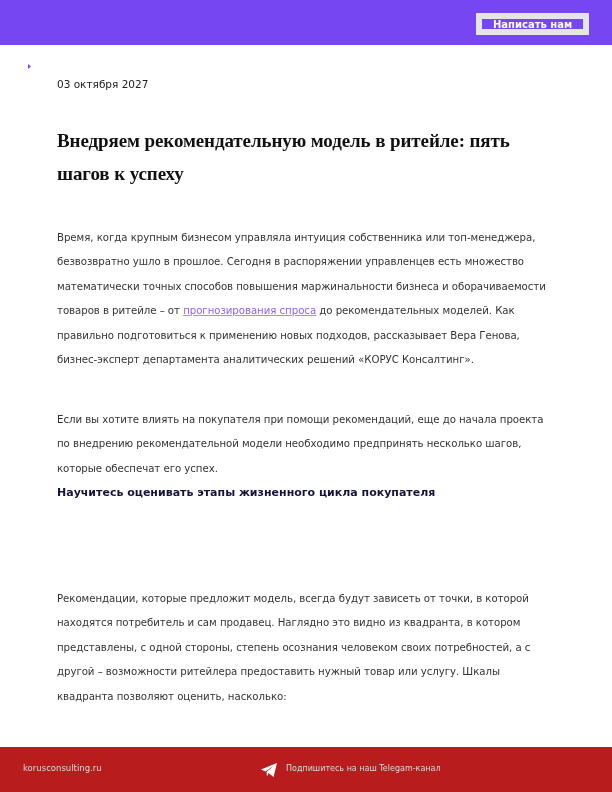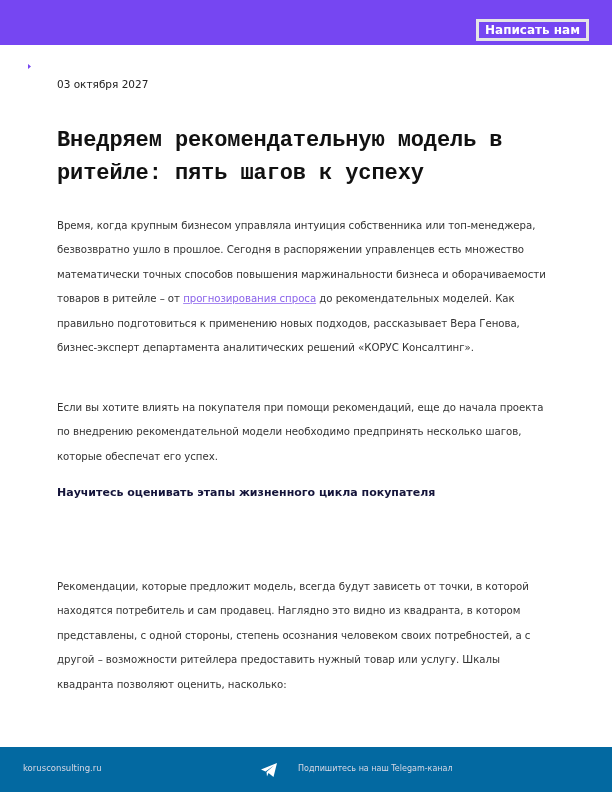--- a/index.html
+++ b/index.html
@@ -10,52 +10,52 @@
       position: absolute; left: 0; top: 0; width: 612px; height: 45px;
       background: #7646f2;
     }
     .logo { position: absolute; left: 22px; top: 11px; height: 24px; display: flex; align-items: flex-start; margin-top: 44px; }
     .logo-mark { width: 20px; height: 23px; position: relative; }
     .logo-text { margin-left: 5px; display: flex; flex-direction: column; }
     .logo-name { font-family: "DejaVu Sans", sans-serif; font-weight: bold; color: #fff; font-size: 13px; letter-spacing: 0.2px; line-height: 15px; }
     .logo-sub { font-size: 3.5px; color: #fff; letter-spacing: 0.4px; line-height: 5px; opacity: 0.9; }
 
     .header-btn {
-      position: absolute; left: 476px; top: 19px; width: 113px; height: 22px;
-      border: 3px solid #e5e5e5; color: #fff; background: transparent;
-      font-family: "DejaVu Sans", sans-serif; font-weight: bold; font-size: 12px;
+      position: absolute; left: 476px; top: 13px; width: 113px; height: 22px;
+      border: 6px solid #e5e5e5; color: #fff; background: transparent;
+      font-family: "DejaVu Sans", sans-serif; font-weight: bold; font-size: 10px;
       display: flex; align-items: center; justify-content: center; cursor: pointer;
     }
 
     .content { position: absolute; left: 57px; top: 0; width: 500px; }
     .date { position: absolute; top: 78px; left: 0; font-size: 10.5px; color: #222; white-space: nowrap; }
     .title {
       position: absolute; top: 124px; left: 0; width: 500px;
-      font-family: Liberation Mono, monospace; font-weight: bold; font-size: 22px;
+      font-family: Liberation Serif, serif; font-weight: bold; font-size: 19px;
       line-height: 33px; color: #111;
       letter-spacing: -0.1px;
     }
-    .para { position: absolute; left: 0; width: 500px; font-size: 10.2px; line-height: 24.4px; color: #333; letter-spacing: -0.05px; }
+    .para { position: absolute; left: 0; width: 500px; font-size: 10.2px; line-height: 24.4px; color: #333; letter-spacing: -0.05px; margin-top: 12px; }
     .p1 { top: 214px; }
     .p2 { top: 396px; }
     .p3 { top: 575px; }
     .link { color: #8a63ea; text-decoration: underline; text-decoration-color: #a889f2; cursor: pointer; }
     .h2 {
       position: absolute; top: 481px; left: 0; width: 500px;
       font-family: "DejaVu Sans", sans-serif; font-weight: bold; font-size: 11px;
       line-height: 24px; color: #14143a;
     }
 
     .footer {
       position: absolute; left: 0; top: 747px; width: 612px; height: 45px;
-      background: #0369a1;
+      background: #b91c1c;
     }
     .footer-site { position: absolute; left: 23px; top: 16px; color: #d8d8e4; font-size: 8.5px; cursor: pointer; }
     .tg-icon { position: absolute; left: 261px; top: 16px; width: 16px; height: 14px; }
-    .tg-text { position: absolute; left: 298px; top: 17px; color: #d8d8e4; font-size: 8px; white-space: nowrap; }
+    .tg-text { position: absolute; left: 286px; top: 17px; color: #d8d8e4; font-size: 8px; white-space: nowrap; }
     .footer-btn {
       position: absolute; left: 476px; top: 11px; width: 113px; height: 22px;
       border: 1px solid #d8d8e8; color: #fff; background: transparent;
       font-family: "DejaVu Sans", sans-serif; font-weight: bold; font-size: 8px;
       display: flex; align-items: center; justify-content: center; cursor: pointer;
     }
   </style>
 </head>
 <body>
 

